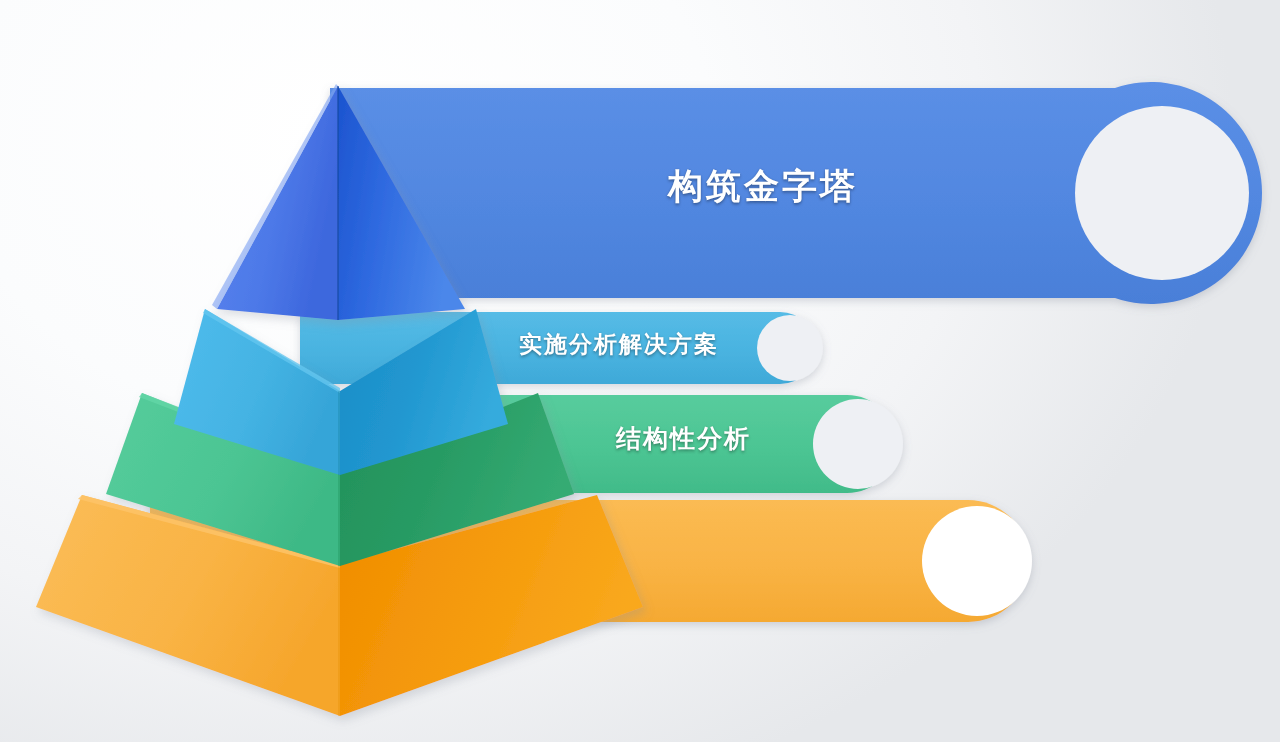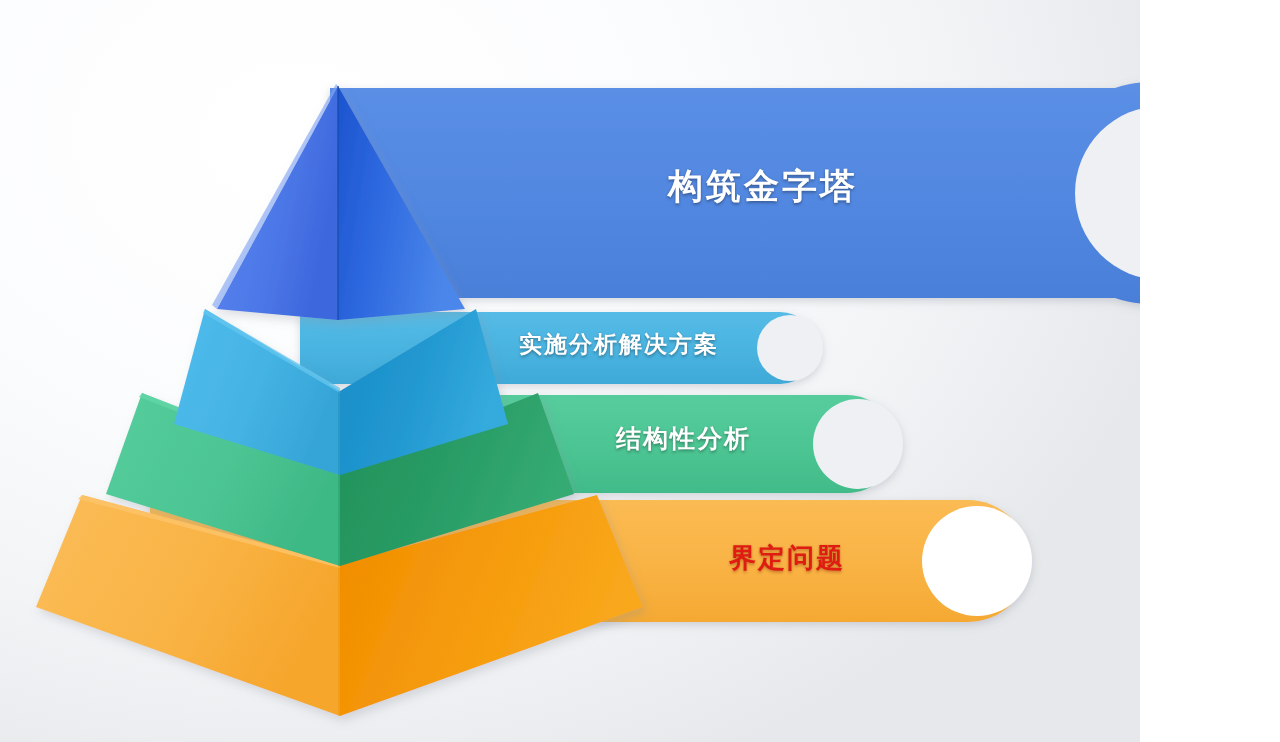--- a/index.html
+++ b/index.html
@@ -8,21 +8,21 @@
   }
   body {
     width: 1280px;
     height: 742px;
     overflow: hidden;
     font-family: "Liberation Sans", "DejaVu Sans", sans-serif;
   }
 
   #stage {
     position: relative;
-    width: 1140px;
+    width: 1280px;
     height: 742px;
     background:
       radial-gradient(ellipse 900px 700px at 26% 18%, #ffffff 0%, #fbfcfd 42%, #f3f4f6 72%, #e6e8eb 100%);
     overflow: hidden;
   }
 
   
   .svg-layer {
     position: absolute;
     left: 0;
@@ -230,15 +230,14 @@
 
     </g>
   </svg>
 
   <div class="bar-label level-1">构筑金字塔</div>
 
   <div class="bar-label level-3">结构性分析</div>
 
   <div class="bar-label level-2">实施分析解决方案</div>
 
-  <div class="bar-label level-4">界定问题</div>
 
 </div>
 
 </body></html>

